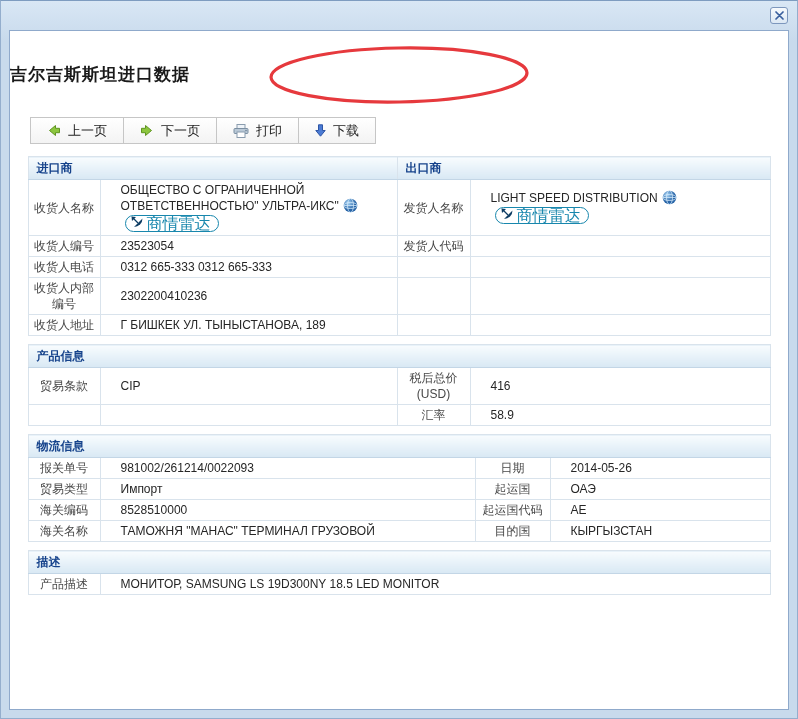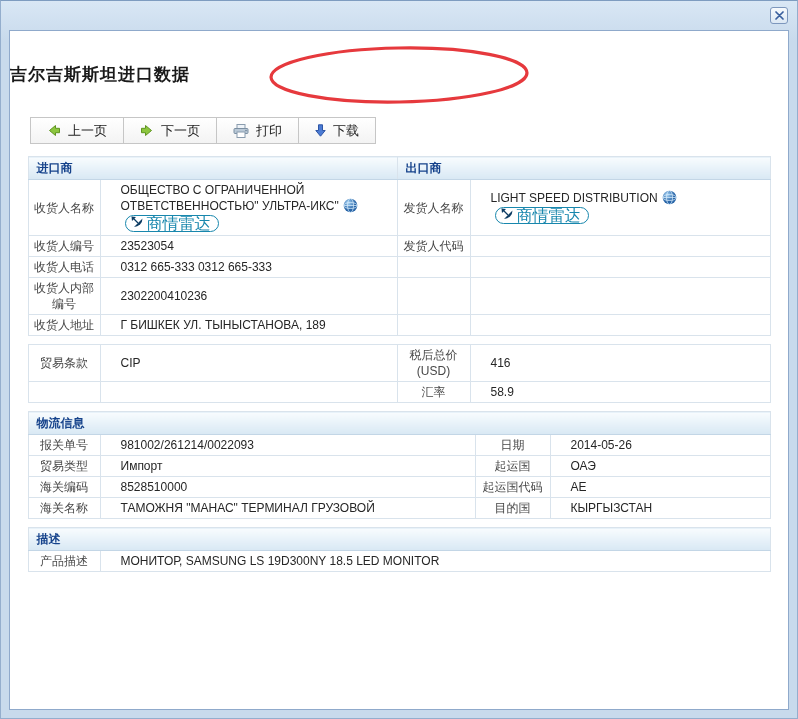--- a/index.html
+++ b/index.html
@@ -202,20 +202,23 @@
       </table>
 
     <table class="tbl">
       <colgroup>
           <col style="width:72px">
           <col style="width:297px">
           <col style="width:73px">
           <col style="width:300px">
         </colgroup>
       <tbody>
+          <tr>
+        <td class="sec" colspan="4">产品信息</td>
+      </tr>
       <tr>
         <td class="lbl">贸易条款</td>
         <td class="val">CIP</td>
         <td class="lbl">税后总价 (USD)</td>
         <td class="val">416</td>
       </tr>
       <tr>
         <td class="lbl"></td>
         <td class="val"></td>
         <td class="lbl">汇率</td>

